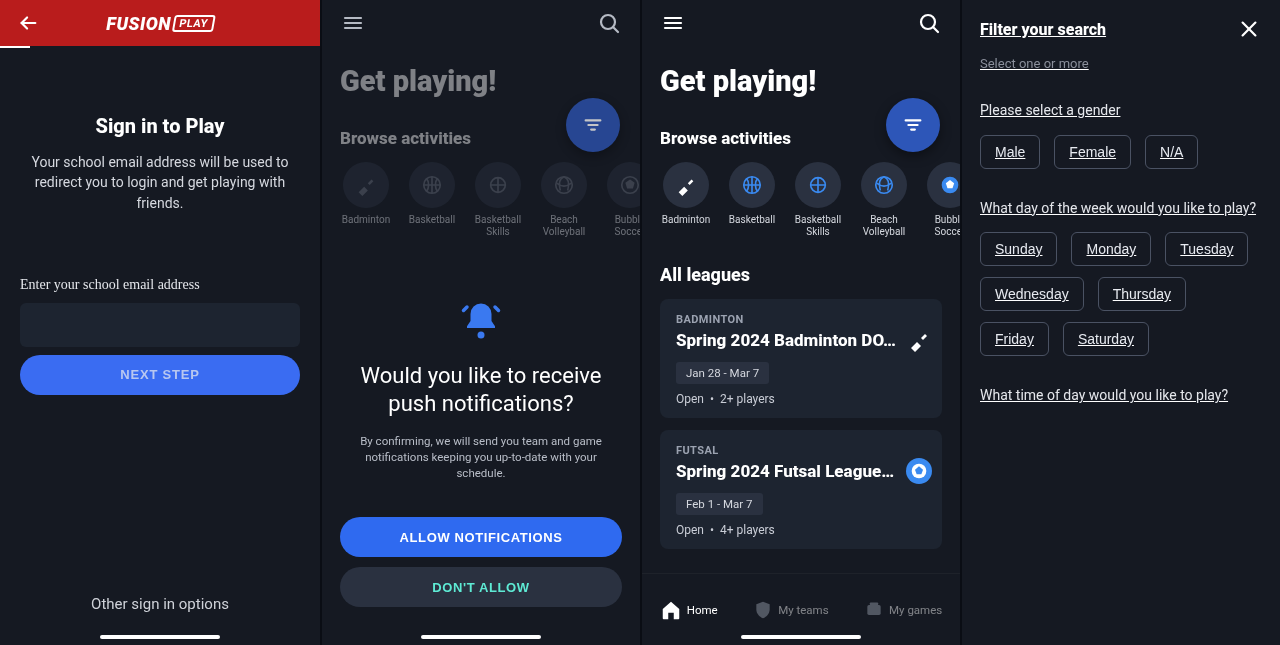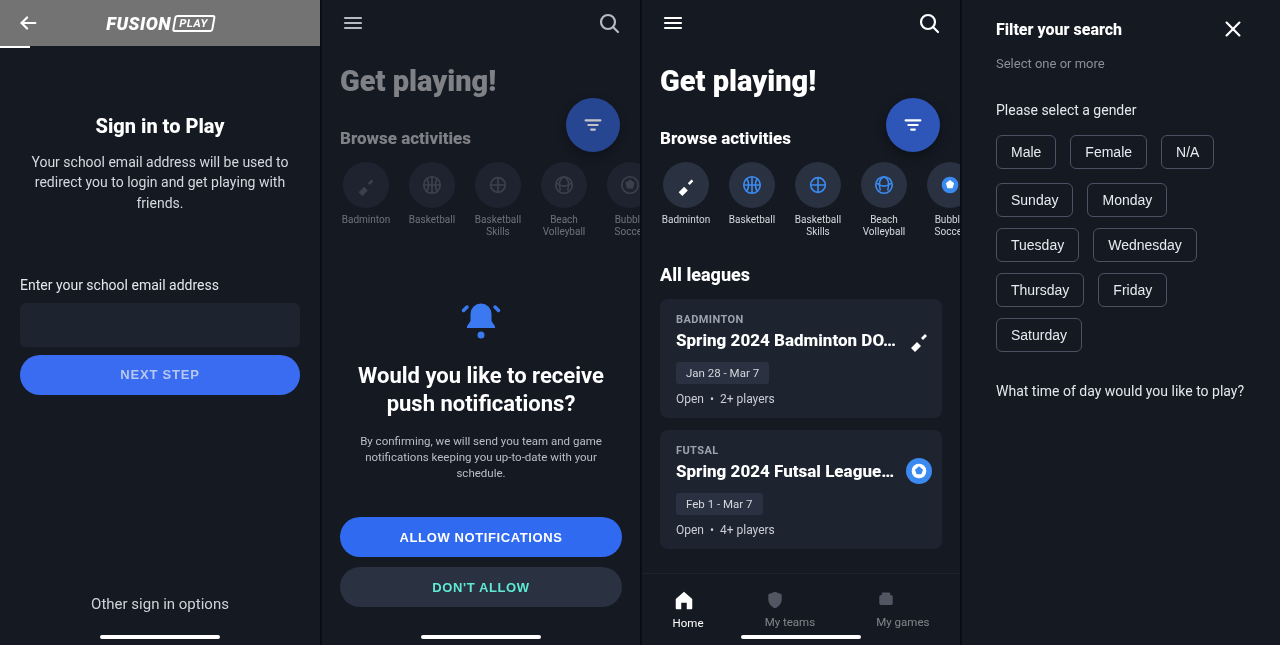--- a/index.html
+++ b/index.html
@@ -20,34 +20,34 @@
     border-radius: 0;
     display: flex;
     flex-direction: column;
     overflow: hidden;
   }
   .panel + .panel { border-left: 2px solid #0a0d14; }
 
   
   .p1-header {
     height: 46px;
-    background: #737373;
+    background: #b91c1c;
     display: flex;
     align-items: center;
     padding: 0 16px;
     position: relative;
   }
   .back-arrow { width:24px; height:24px; display:flex; align-items:center; justify-content:center; cursor:pointer;}
   .brand { position:absolute; left:50%; transform:translateX(-50%); font-weight:900; font-size:18px; letter-spacing:.5px; display:flex; align-items:center;}
   .brand .brand-play { font-weight:700; font-size:11px; margin-left:2px; padding:1px 4px; border:2px solid #fff; border-radius:3px; transform:skewX(-10deg); display:inline-block; line-height:1;}
   .progress-line { position:absolute; top:46px; left:0; height:2px; width:30px; background:#fff;}
   .p1-body { flex:1; display:flex; flex-direction:column; align-items:center; padding: 0 20px; }
   .p1-title { font-size:20px; font-weight:800; margin-top:68px; text-align:center;}
   .p1-sub { font-size:14px; color:#d5d8df; text-align:center; margin-top:14px; line-height:1.45;}
-  .p1-label { font-size:14px; color:#e5e7ec; align-self:flex-start; margin-top:64px;}
+  .p1-label { font-size:14px; color:#e5e7ec; align-self:flex-start; margin-top:64px;font-family:Liberation Serif, serif;}
   .p1-input { width:100%; height:44px; background:#1d2430; border:none; border-radius:6px; margin-top:10px; color:#fff; padding:0 12px; font-size:15px;}
   .p1-next {
     width:100%; height:40px; margin-top:8px; background:#3a6cf2; border:none; border-radius:20px;
     color:#b8c7f0; font-size:13px; font-weight:800; letter-spacing:.8px; cursor:pointer;
   }
   .p1-other { position:absolute; bottom:32px; left:50%; transform:translateX(-50%); font-size:15px; color:#cfd2d9; cursor:pointer;}
   .home-indicator { position:absolute; bottom:6px; left:50%; transform:translateX(-50%); width:120px; height:4px; background:#fff; border-radius:3px;}
 
   
   .app-header { height:46px; display:flex; align-items:center; justify-content:space-between; padding:0 18px;}
@@ -63,39 +63,39 @@
     width:54px; height:54px; border-radius:50%; background:#2d56b8;
     position:absolute; right:20px; top:98px; display:flex; align-items:center; justify-content:center;
     box-shadow:0 4px 12px rgba(0,0,0,.4); cursor:pointer;
   }
   .section-h2 { font-size:18px; font-weight:800; margin:26px 18px 14px 18px;}
 
   
   .modal-overlay { position:absolute; left:0; right:0; bottom:0; top:260px;
     background:#151922; display:flex; flex-direction:column; align-items:center; padding:40px 18px 24px;}
   .bell-wrap { display:flex; align-items:center; justify-content:center; margin-bottom:20px;}
-  .modal-title { font-size:22px; font-weight:700; text-align:center; line-height:1.25;}
+  .modal-title { font-size:22px; font-weight:400; text-align:center; line-height:1.25;}
   .modal-sub { font-size:11.5px; color:#b9bec8; text-align:center; margin-top:16px; line-height:1.4; padding:0 6px;}
   .btn-allow { width:100%; height:40px; background:#2f6af0; border:none; border-radius:20px; color:#fff; font-weight:800; font-size:13px; letter-spacing:.6px; margin-top:36px; cursor:pointer;}
   .btn-deny  { width:100%; height:40px; background:#2a3140; border:none; border-radius:20px; color:#5eead4; font-weight:800; font-size:13px; letter-spacing:.6px; margin-top:10px; cursor:pointer;}
 
   
   .league-card { background:#1d2430; border-radius:8px; margin:0 18px 12px; padding:14px 16px 12px; position:relative;}
   .league-sport { font-size:11px; letter-spacing:.4px; color:#9ba2b0; font-weight:700;}
   .league-title { font-size:17px; font-weight:800; margin-top:4px; white-space:nowrap; overflow:hidden; text-overflow:ellipsis; padding-right:30px;}
   .badge-abs { position:absolute; right:10px; top:28px; width:26px; height:26px; border-radius:50%; display:flex; align-items:center; justify-content:center;}
   .league-date { display:inline-block; background:#2a3140; font-size:11.5px; padding:4px 10px; border-radius:3px; margin-top:12px; color:#d5d8df;}
   .league-meta { font-size:12px; color:#c9cdd6; margin-top:8px;}
   .bottom-nav { height:72px; background:#151922; display:flex; align-items:center; justify-content:space-around; border-top:1px solid rgba(255,255,255,.04);}
-  .nav-item { display:flex; flex-direction:column; align-items:flex-start; gap:5px; cursor:pointer;}
+  .nav-item { display:flex; flex-direction:row; align-items:center; gap:5px; cursor:pointer;}
   .nav-item.inactive { opacity:.45;}
   .nav-label { font-size:11.5px;}
 
   
-  .p4 { padding:16px 34px;}
+  .p4 { padding:16px 18px;text-decoration:underline;}
   .p4-header { display:flex; align-items:center; justify-content:space-between;}
   .p4-title { font-size:16px; font-weight:800;}
   .p4-hint { font-size:13px; color:#8a8f9b; margin-top:14px;}
   .p4-section-label { font-size:14px; color:#e5e7ec; margin-top:30px; line-height:1.4;}
   .chip-row { display:flex; flex-wrap:wrap; gap:11px 14px; margin-top:14px;}
   .chip { border:1.5px solid #4a5263; border-radius:6px; padding:8px 14px; font-size:14px; color:#e7eaf0; cursor:pointer; background:transparent;}
 
   
   svg { display:block; }
 </style>
@@ -363,20 +363,21 @@
   </div>
   <div class="p4-hint">Select one or more</div>
 
   <div class="p4-section-label">Please select a gender</div>
   <div class="chip-row">
     <button class="chip">Male</button>
     <button class="chip">Female</button>
     <button class="chip">N/A</button>
   </div>
 
+  <div class="p4-section-label">What day of the week would you like to play?</div>
   <div class="chip-row">
     <button class="chip">Sunday</button>
     <button class="chip">Monday</button>
     <button class="chip">Tuesday</button>
     <button class="chip">Wednesday</button>
     <button class="chip">Thursday</button>
     <button class="chip">Friday</button>
     <button class="chip">Saturday</button>
   </div>
 

